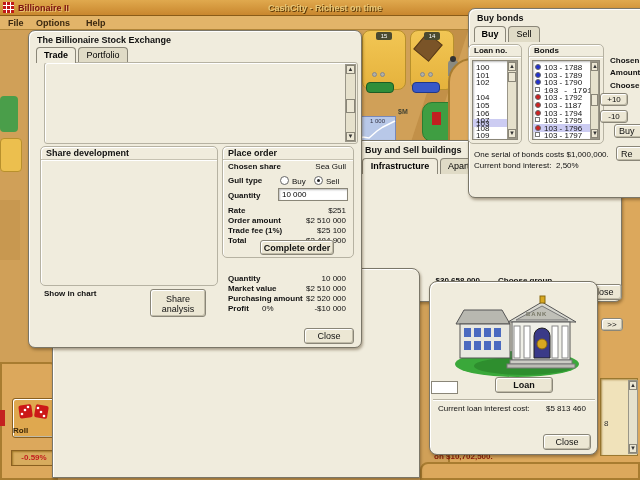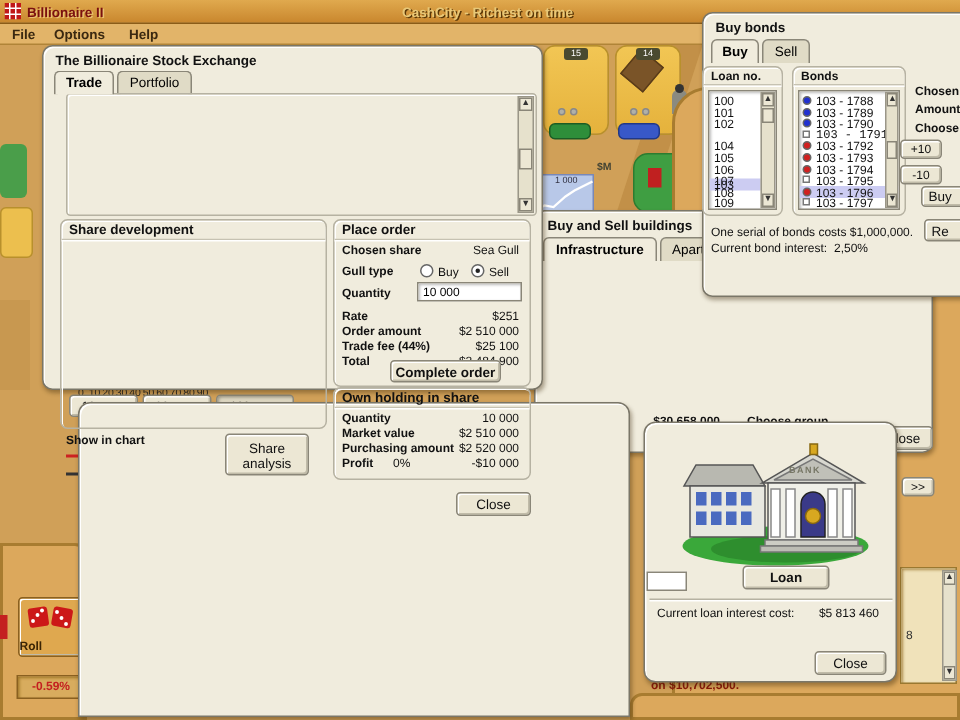--- a/index.html
+++ b/index.html
@@ -271,21 +271,21 @@
       <div class="abs t7" style="left: 391px; top: 374.65px; color: rgb(34, 34, 34);">400</div>
       <div class="abs t7" style="left: 391px; top: 387.375px; color: rgb(34, 34, 34);">350</div>
       <div class="abs t7" style="left: 391px; top: 400.1px; color: rgb(34, 34, 34);">300</div>
       <div class="abs t7" style="left: 391px; top: 412.825px; color: rgb(34, 34, 34);">250</div>
       <div class="abs t7" style="left: 391px; top: 425.55px; color: rgb(34, 34, 34);">200</div>
       <div class="abs t7" style="left: 391px; top: 438.275px; color: rgb(34, 34, 34);">150</div>
       <div class="abs t7" style="left: 391px; top: 451px; color: rgb(34, 34, 34);">100</div>
       <div class="abs t8 b" style="left: 393px; top: 286px; color: rgb(34, 34, 34);">$</div>
     </div>
 
-  <div class="win" style="left:28px;top:30px;width:334px;height:230px;z-index:16">
+  <div class="win" style="left:28px;top:30px;width:334px;height:318px;z-index:16">
     <div class="wtitle" style="left:8px;top:4px">The Billionaire Stock Exchange</div>
   </div>
   <div class="tab on" id="sTab0" style="left:36px;top:47px;width:40px;height:16px;z-index:17">Trade</div>
   <div class="tab" id="sTab1" style="left:78px;top:47px;width:50px;height:16px;z-index:16">Portfolio</div>
   <div class="abs" style="left:44px;top:62px;width:314px;height:82px;border:1px solid #b6b2a2;border-radius:3px;box-shadow:inset 1px 1px 0 #fff;z-index:16"></div>
   <div id="stockTable" style="z-index:17">
       <div class="lbl b" style="left: 50px; top: 66px;">Share</div>
       <div class="val b" style="left: 163px; top: 66px; width: 34px;">+/- $</div>
       <div class="val b" style="left: 186px; top: 66px; width: 34px;">+/- %</div>
       <div class="val b" style="left: 209px; top: 66px; width: 34px;">Buy</div>
@@ -443,29 +443,26 @@
   <div class="radio" style="left:280px;top:176px;z-index:18"></div>
   <div class="lbl" style="left:292px;top:177px;z-index:18">Buy</div>
   <div class="radio on" style="left:314px;top:176px;z-index:18"></div>
   <div class="lbl" style="left:326px;top:177px;z-index:18">Sell</div>
   <div class="lbl b" style="left:228px;top:191px;z-index:18">Quantity</div>
   <input class="qinput" id="qtyInput" style="left: 278px; top: 188px; width: 70px; height: 13px; z-index: 18;" value="10 000">
   <div class="lbl b" style="left:228px;top:206px;z-index:18">Rate</div>
   <div class="val" style="left:296px;top:206px;width:50px;z-index:18">$251</div>
   <div class="lbl b" style="left:228px;top:216px;z-index:18">Order amount</div>
   <div class="val" style="left:290px;top:216px;width:56px;z-index:18">$2 510 000</div>
-  <div class="lbl b" style="left:228px;top:226px;z-index:18">Trade fee (44%)</div>
+  <div class="lbl b" style="left:228px;top:226px;z-index:18">Trade fee (1%)</div>
   <div class="val" style="left:296px;top:226px;width:50px;z-index:18">$25 100</div>
   <div class="lbl b" style="left:228px;top:236px;z-index:18">Total</div>
   <div class="val" style="left:290px;top:236px;width:56px;z-index:18">$2 484 900</div>
   <button class="btn b" style="left:260px;top:240px;width:74px;height:15px;font-size:9px;z-index:18">Complete order</button>
 
-  <div class="grp" style="left:222px;top:258px;width:132px;height:62px;z-index:17">
-    <div class="ghdr">Own holding in share</div>
-  </div>
   <div class="lbl b" style="left:228px;top:274px;z-index:18">Quantity</div>
   <div class="val" style="left:296px;top:274px;width:50px;z-index:18">10 000</div>
   <div class="lbl b" style="left:228px;top:284px;z-index:18">Market value</div>
   <div class="val" style="left:290px;top:284px;width:56px;z-index:18">$2 510 000</div>
   <div class="lbl b" style="left:228px;top:294px;z-index:18">Purchasing amount</div>
   <div class="val" style="left:290px;top:294px;width:56px;z-index:18">$2 520 000</div>
   <div class="lbl b" style="left:228px;top:304px;z-index:18">Profit</div>
   <div class="lbl" style="left:262px;top:304px;z-index:18">0%</div>
   <div class="val" style="left:296px;top:304px;width:50px;z-index:18">-$10 000</div>
   <button class="btn" style="left:304px;top:328px;width:50px;height:16px;z-index:18">Close</button>
@@ -514,21 +511,21 @@
       <div class="li" style="left: 0px; top: 24.8px; height: 8px; font-family: Liberation Mono, monospace;">
         <div class="abs" style="left: 2px; top: 1px; width: 5px; height: 5px; background: rgb(255, 255, 255); border: 1px solid rgb(119, 119, 119);"></div>
         <div class="abs t8" style="left: 11px; top: 0px;">103 - 1791</div>
       </div>
       <div class="li" style="left: 0px; top: 32.4px; height: 8px;">
         <div class="abs" style="left: 2px; top: 1px; width: 6px; height: 6px; border-radius: 50%; background: rgb(208, 32, 32); border: 1px solid rgb(102, 102, 102);"></div>
         <div class="abs t8" style="left: 11px; top: 0px;">103 - 1792</div>
       </div>
       <div class="li" style="left: 0px; top: 40px; height: 8px;">
         <div class="abs" style="left: 2px; top: 1px; width: 6px; height: 6px; border-radius: 50%; background: rgb(208, 32, 32); border: 1px solid rgb(102, 102, 102);"></div>
-        <div class="abs t8" style="left: 11px; top: 0px;">103 - 1793</div>
+        <div class="abs t8" style="left: 11px; top: 0px;">103 - 1187</div>
       </div>
       <div class="li" style="left: 0px; top: 47.6px; height: 8px;">
         <div class="abs" style="left: 2px; top: 1px; width: 6px; height: 6px; border-radius: 50%; background: rgb(208, 32, 32); border: 1px solid rgb(102, 102, 102);"></div>
         <div class="abs t8" style="left: 11px; top: 0px;">103 - 1794</div>
       </div>
       <div class="li" style="left: 0px; top: 55.2px; height: 8px;">
         <div class="abs" style="left: 2px; top: 1px; width: 5px; height: 5px; background: rgb(255, 255, 255); border: 1px solid rgb(119, 119, 119);"></div>
         <div class="abs t8" style="left: 11px; top: 0px;">103 - 1795</div>
       </div>
       <div class="li sel" style="left: 0px; top: 62.8px; height: 8px;">

